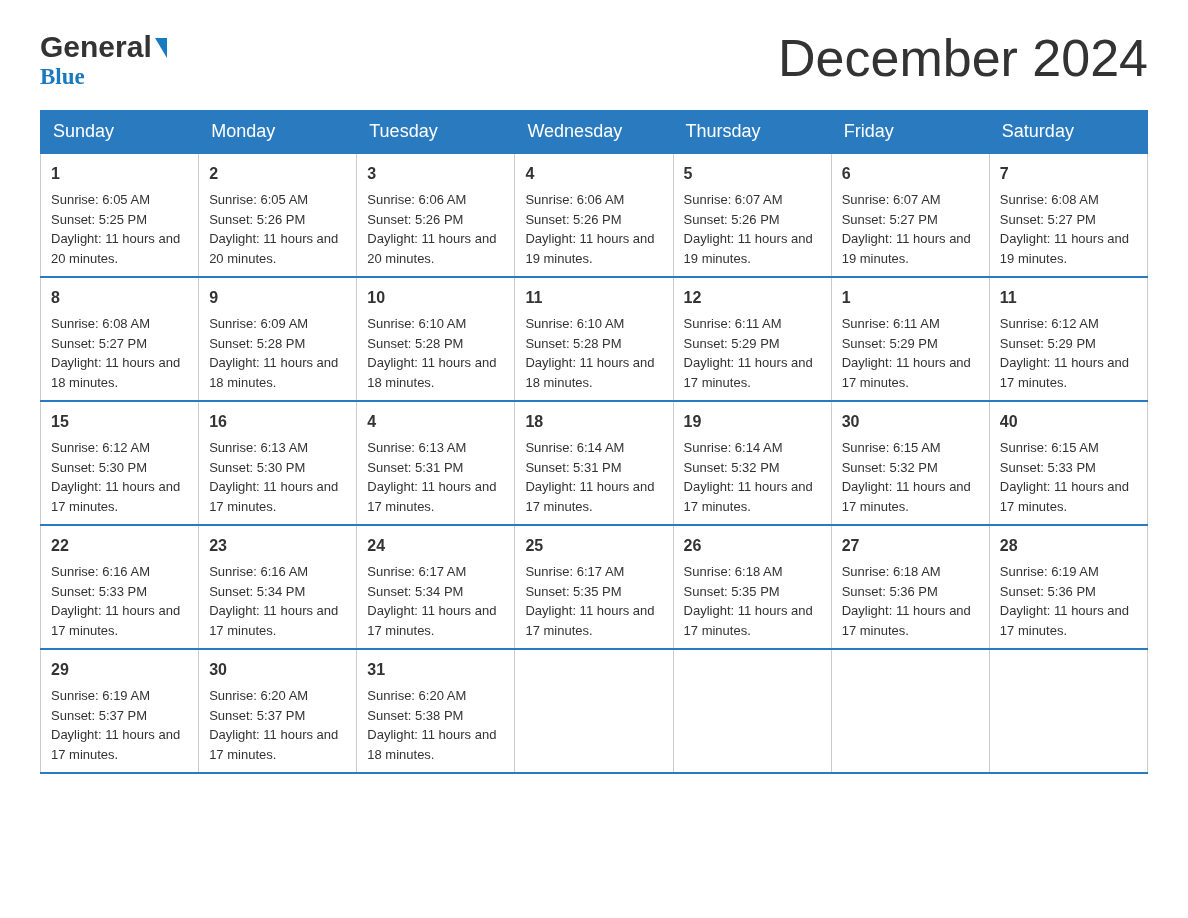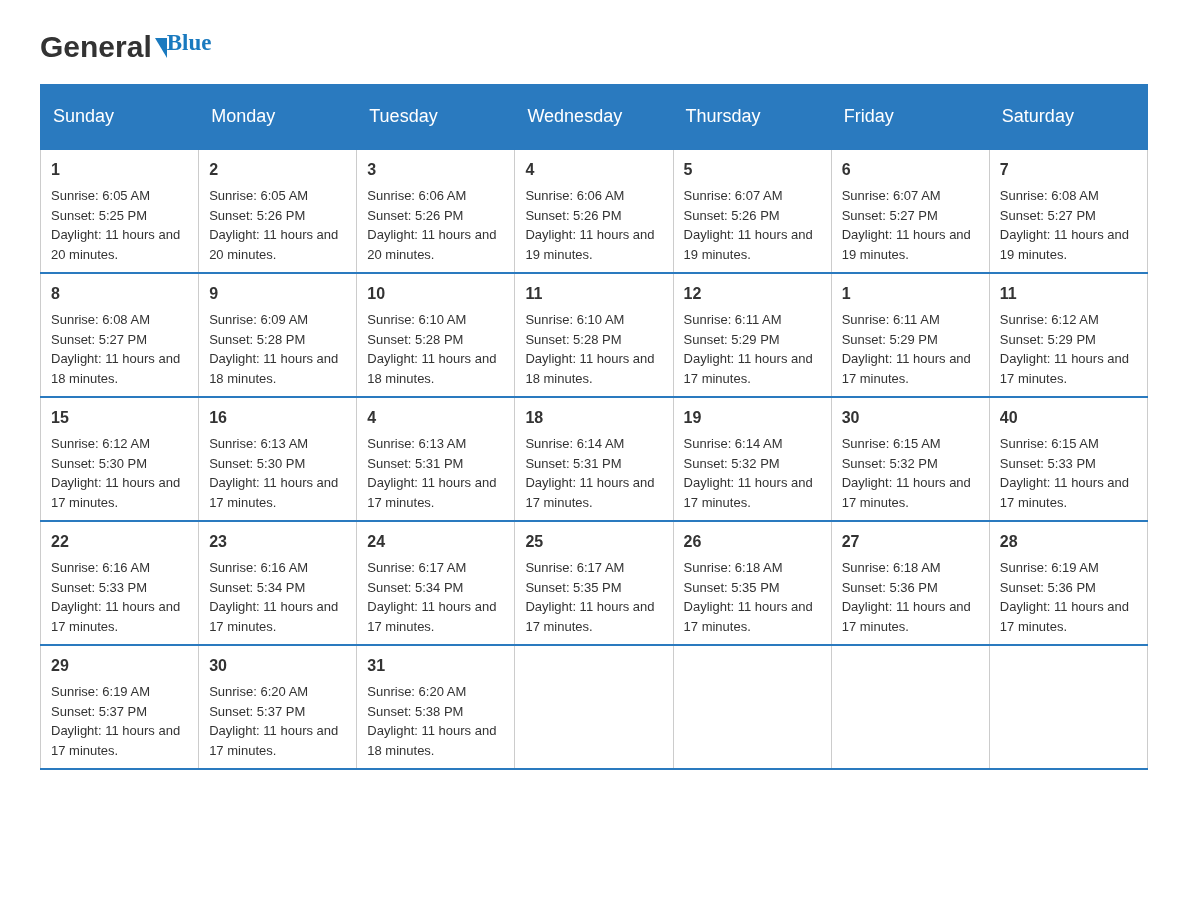--- a/index.html
+++ b/index.html
@@ -11,21 +11,21 @@
       min-height: 918px;
     }
     .header {
       display: flex;
       justify-content: space-between;
       align-items: flex-start;
       margin-bottom: 20px;
     }
     .logo {
       display: flex;
-      flex-direction: row;
+      flex-direction: column;
       align-items: flex-start;
     }
     .title-section {
       text-align: right;
     }
     .month-title {
       font-size: 52px;
       font-weight: 300;
       color: #333;
       line-height: 1.1;
@@ -38,21 +38,21 @@
     .calendar {
       width: 100%;
       border-collapse: collapse;
       border: 1px solid #aaa;
     }
     .calendar th {
       background-color: #2a7abf;
       color: #fff;
       font-size: 18px;
       font-weight: normal;
-      padding: 21px 12px;
+      padding: 10px 12px;
       text-align: left;
       border: 1px solid #2a7abf;
     }
     .calendar td {
       vertical-align: top;
       padding: 8px 10px;
       border: 1px solid #ccc;
       width: 14.28%;
       font-size: 13px;
       color: #333;
@@ -103,20 +103,21 @@
   <div class="logo">
     <div class="logo-row">
       <span class="logo-text-general">General</span>
       <span class="logo-arrow"></span>
     </div>
     <div>
       <span class="logo-text-blue">Blue</span>
     </div>
   </div>
   <div class="title-section">
+    <div class="month-title">December 2024</div>
   </div>
 </div>
 
 <table class="calendar" id="calendar-table">
   <thead>
     <tr id="header-row">
     <th>Sunday</th>
         <th>Monday</th>
         <th>Tuesday</th>
         <th>Wednesday</th>

